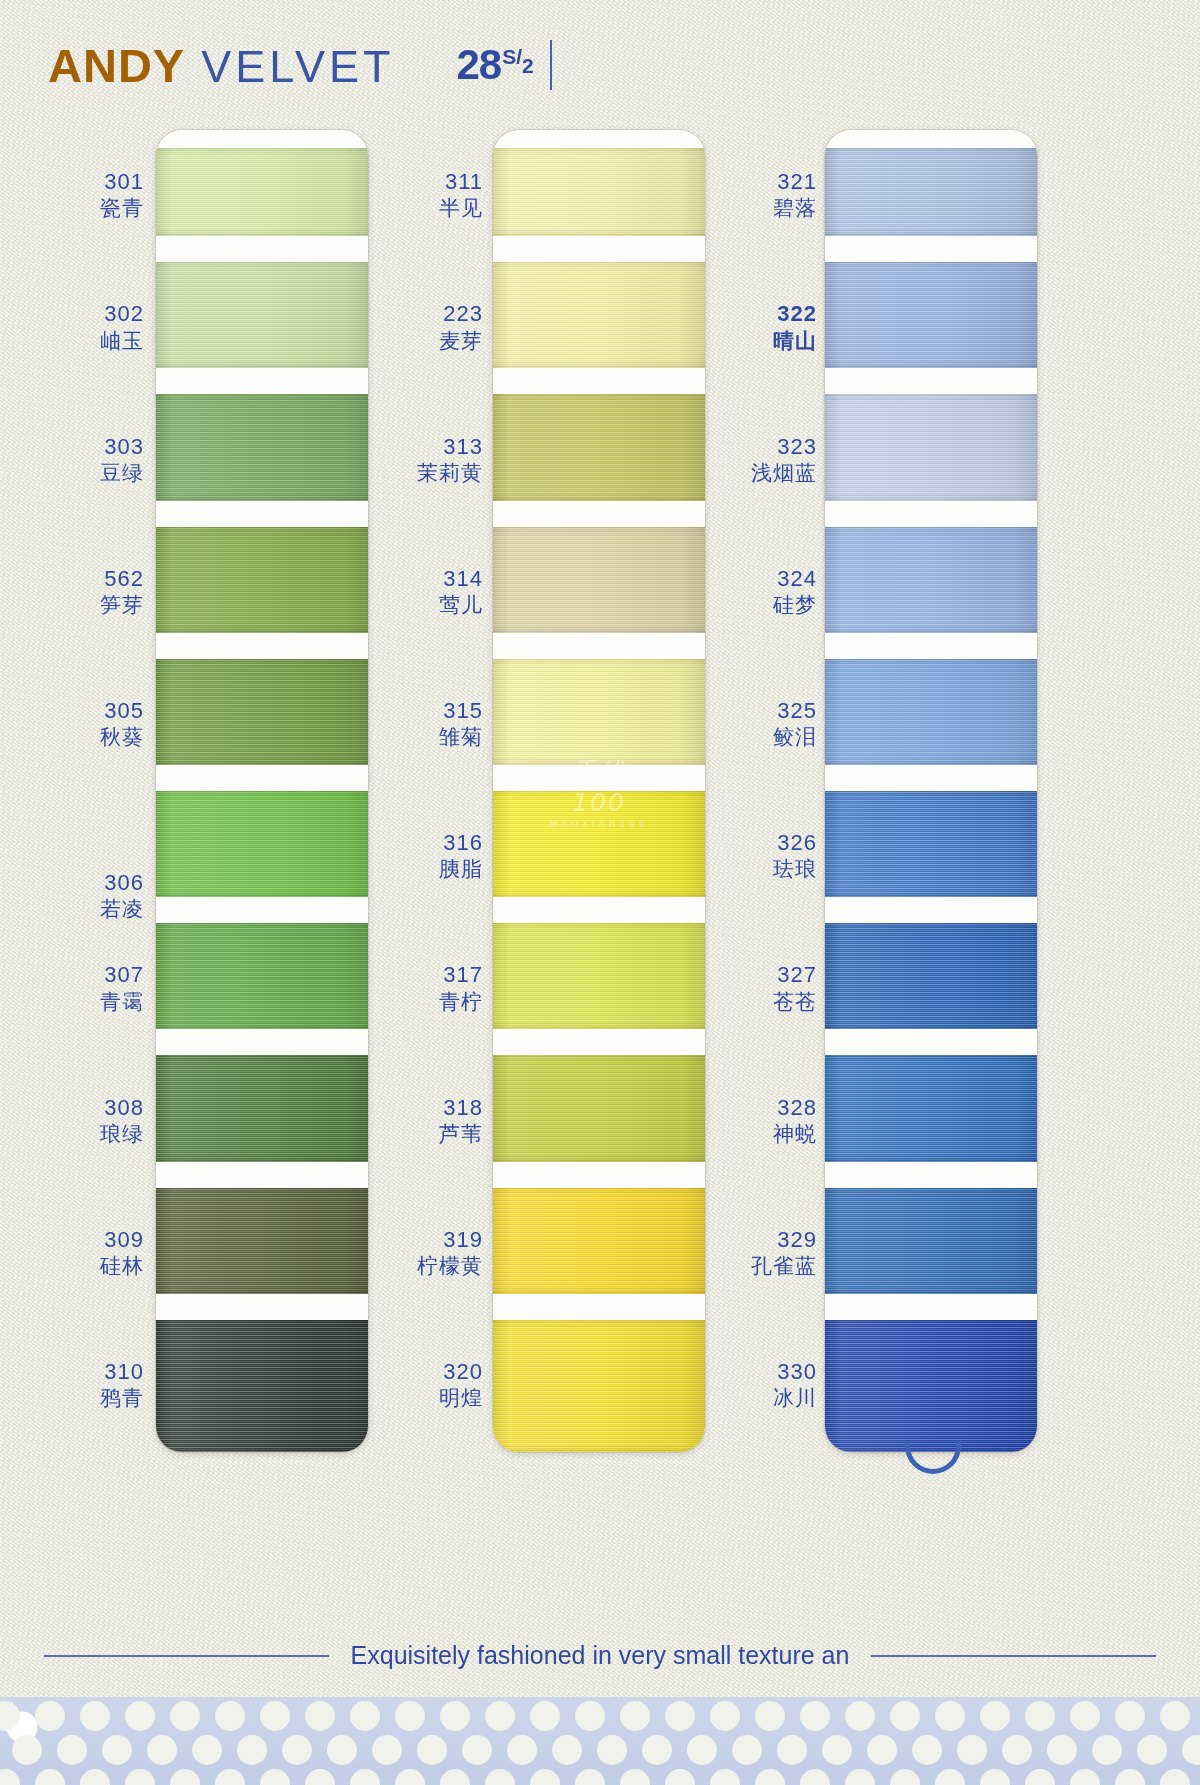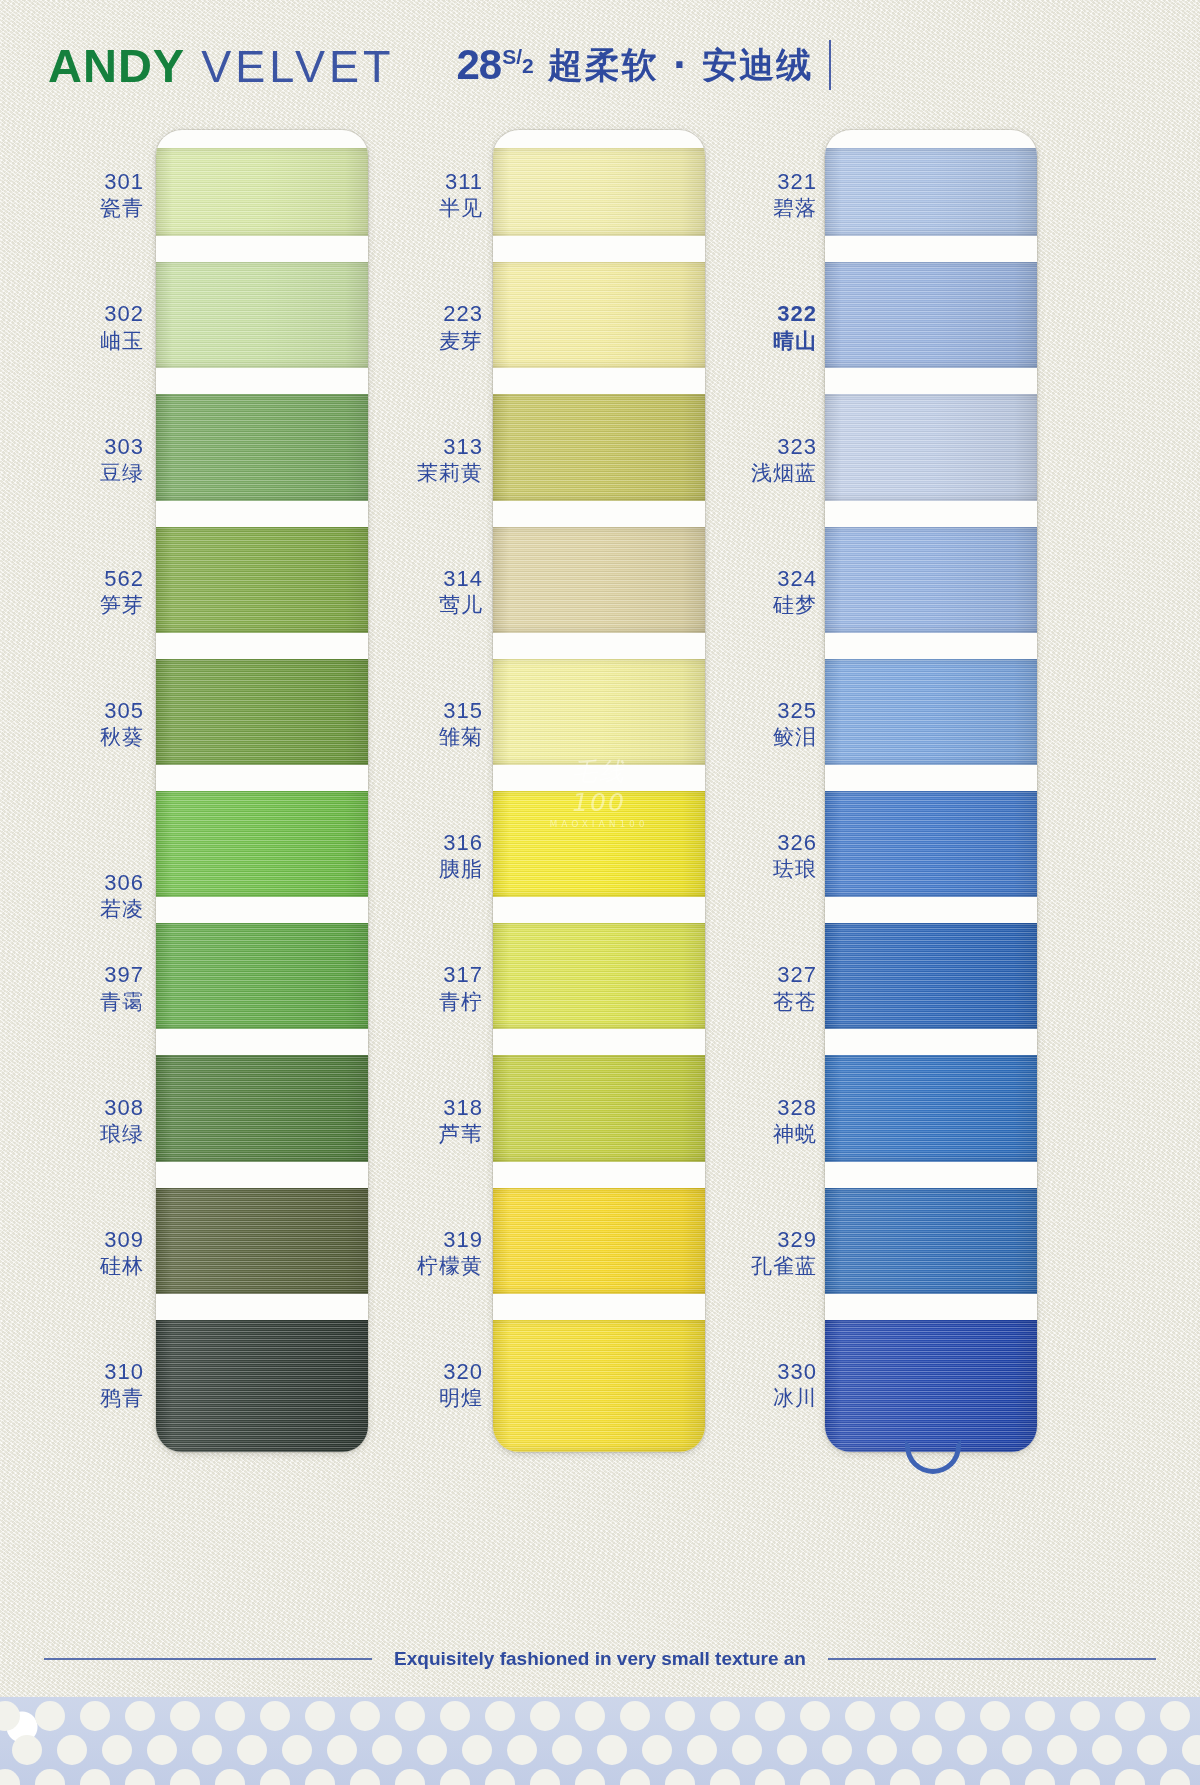--- a/index.html
+++ b/index.html
@@ -35,21 +35,21 @@
     display: flex;
     align-items: center;
     padding-left: 48px;
   }
   .brand { display: flex; align-items: baseline; white-space: nowrap; }
   .brand-bold {
     font-family: "Liberation Sans", sans-serif;
     font-weight: bold;
     font-size: 47px;
     letter-spacing: 1px;
-    color: #15803d;
+    color: #a16207;
   }
   .brand-light {
     font-family: "Liberation Sans", sans-serif;
     font-weight: 300;
     font-size: 45px;
     letter-spacing: 4px;
     color: #3c55a3;
     margin-left: 16px;
   }
 
@@ -222,22 +222,22 @@
     padding: 0 44px;
   }
   .footer .rule {
     flex: 1;
     height: 2px;
     background: #415aa5;
     opacity: 0.85;
   }
   .footer .tagline {
     font-family: "Liberation Sans", sans-serif;
-    font-size: 19px;
-    font-weight: bold;
+    font-size: 25px;
+    font-weight: normal;
     color: #2f4a9e;
     white-space: nowrap;
   }
 
   
   .bottom-band {
     position: absolute;
     bottom: 0; left: 0;
     width: 1200px;
     height: 88px;
@@ -266,21 +266,20 @@
     <div class="brand">
       <span class="brand-bold">ANDY</span>
       <span class="brand-light">VELVET</span>
     </div>
 
     <div class="spec">
       <span class="spec-count">28</span>
       <span class="spec-frac">
         <span>S</span><span>/</span><span class="sub">2</span>
       </span>
-      <span class="spec-name">超柔软 · 安迪绒</span>
       <span class="spec-divider"></span>
     </div>
   </div>
 
   <div class="columns">
 
     <div class="col-group g1">
       <div class="card">
         <div class="card-inner">
             <div class="band" style="top: 18px; height: 88.2px; background-color: rgb(215, 232, 166);"></div>
@@ -313,21 +312,21 @@
         </div>
         <div class="label" style="top: 566.9px;">
           <div class="code">305</div>
           <div class="name">秋葵</div>
         </div>
         <div class="label" style="top: 699.1px; margin-top: 40px;">
           <div class="code">306</div>
           <div class="name">若凌</div>
         </div>
         <div class="label" style="top: 831.3px;">
-          <div class="code">397</div>
+          <div class="code">307</div>
           <div class="name">青霭</div>
         </div>
         <div class="label" style="top: 963.5px;">
           <div class="code">308</div>
           <div class="name">琅绿</div>
         </div>
         <div class="label" style="top: 1095.7px;">
           <div class="code">309</div>
           <div class="name">硅林</div>
         </div>

